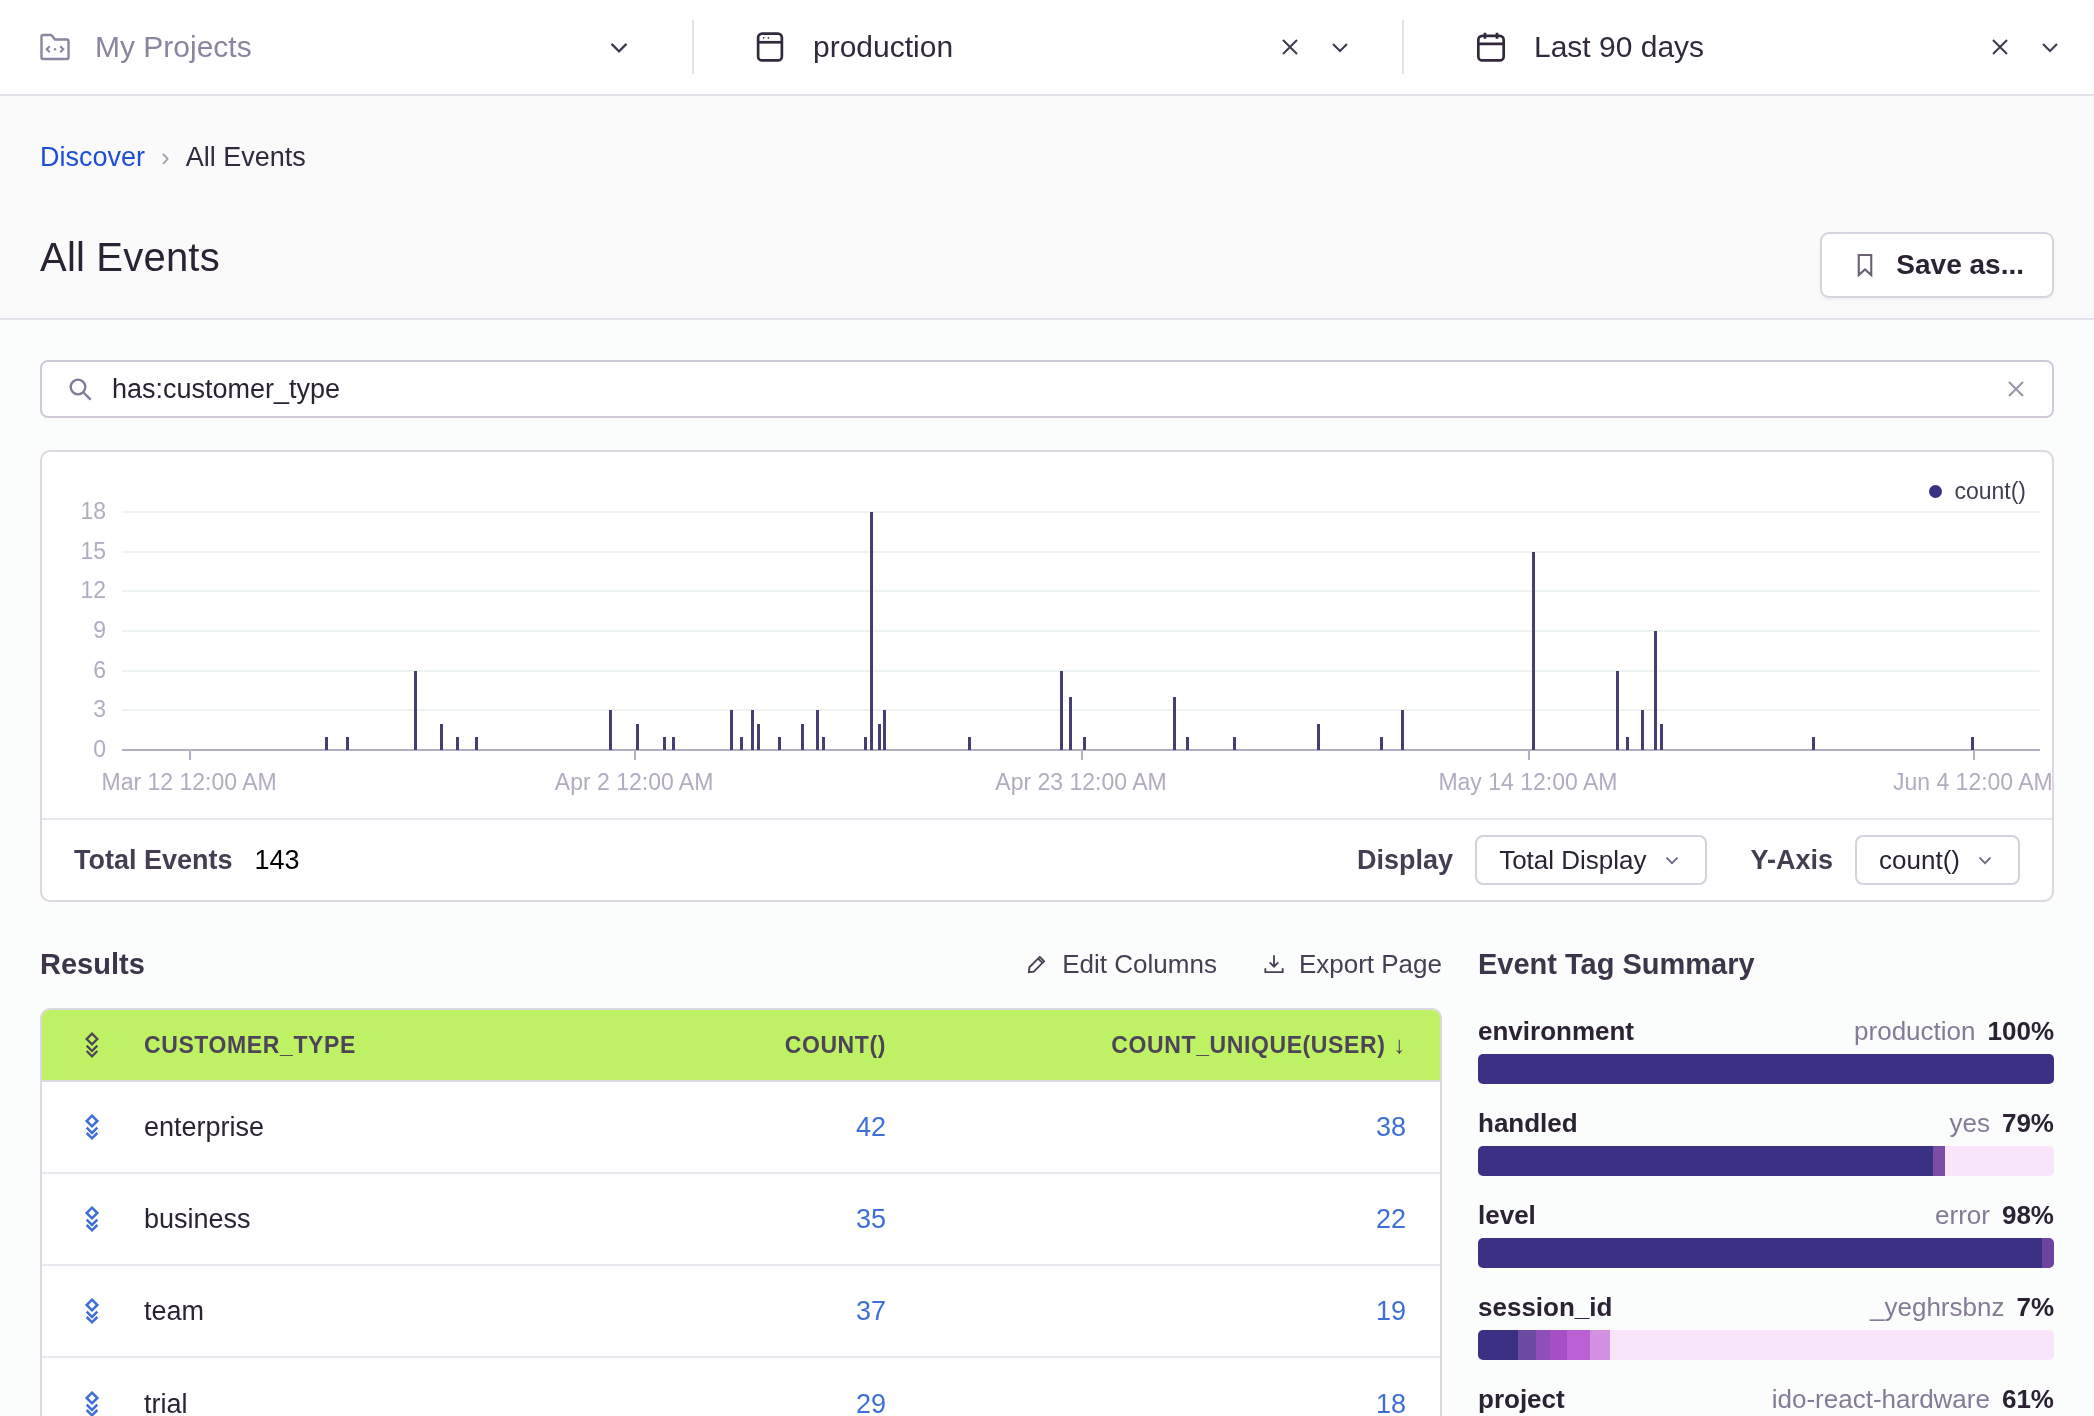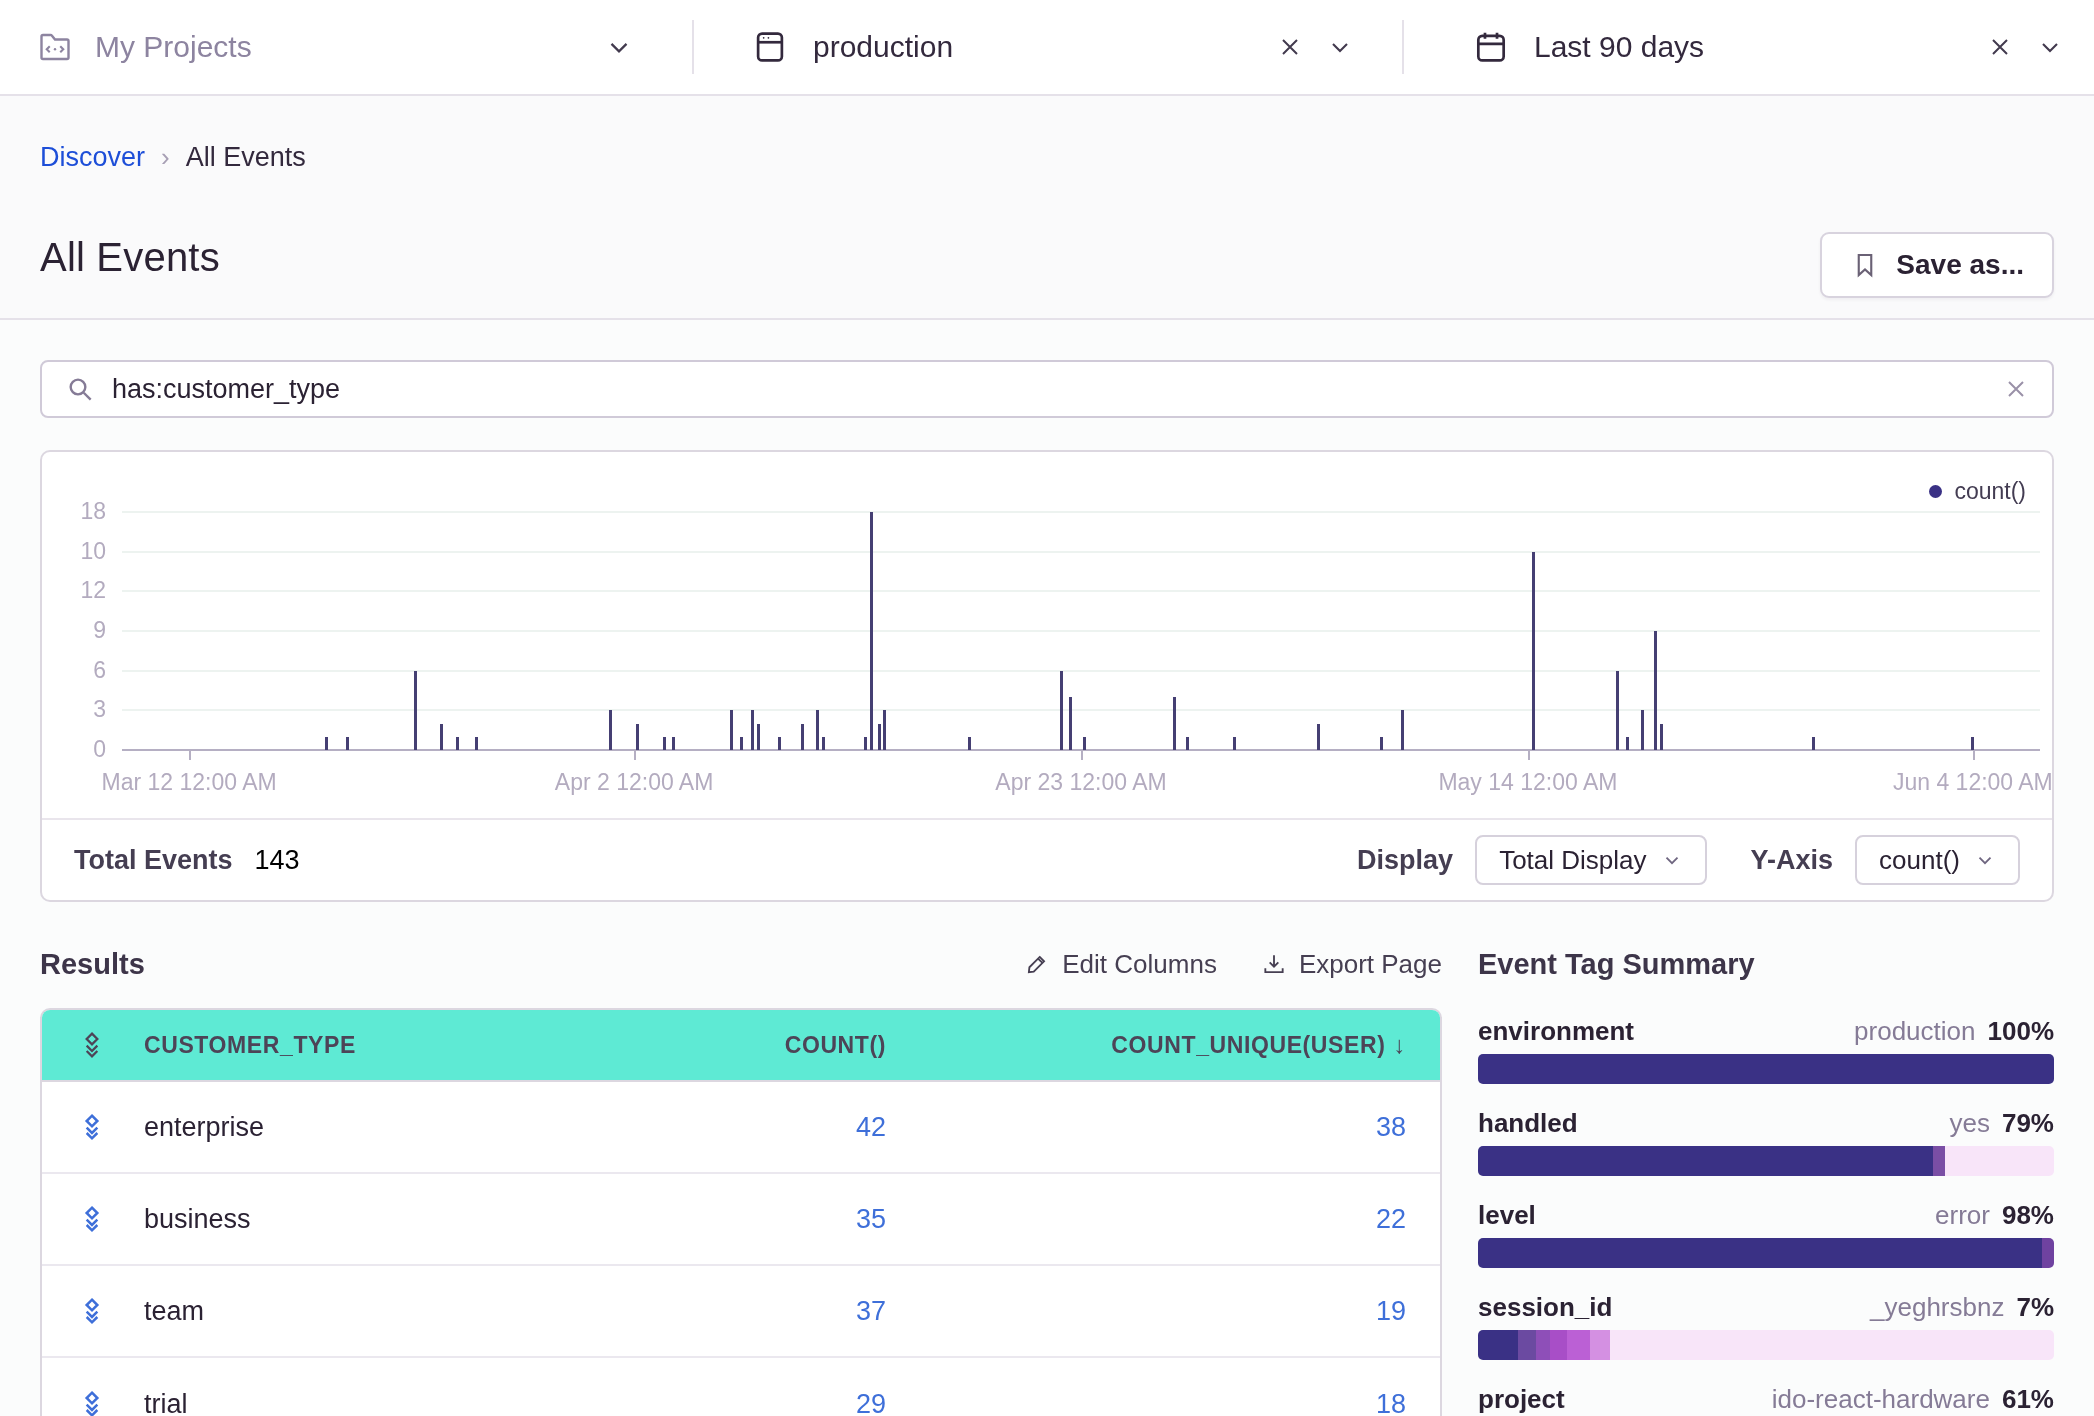--- a/index.html
+++ b/index.html
@@ -66,21 +66,21 @@
   .bottom { display:flex; gap:36px; margin-top:38px; }
   .left-col { width:1402px; }
   .right-col { flex:1; }
   .section-head { display:flex; align-items:center; height:48px; }
   .section-title { font-size:29px; font-weight:bold; color:#3d3549; }
   .head-actions { margin-left:auto; display:flex; align-items:center; gap:44px; }
   .head-action { display:flex; align-items:center; gap:12px; font-size:26px; color:#463f52; cursor:pointer; }
 
   
   .table-panel { margin-top:20px; border:2px solid #dcd7e0; border-radius:10px; background:#fff; overflow:hidden; }
-  .t-head { display:flex; align-items:center; height:72px; background:#5eead4;
+  .t-head { display:flex; align-items:center; height:72px; background:#bef264;
     border-bottom:2px solid #dcd7e0; padding:0 34px; }
   .th-text { font-size:23px; font-weight:bold; color:#4d4457; letter-spacing:0.6px; }
   .col-name { flex:1; display:flex; align-items:center; gap:36px; }
   .col-count { width:420px; text-align:right; }
   .col-unique { width:520px; text-align:right; }
   .t-row { display:flex; align-items:center; height:92px; padding:0 34px; border-bottom:2px solid #ebe8ef; }
   .t-row:last-child { border-bottom:none; }
   .cell-name { font-size:27px; color:#2b2233; }
   .cell-num { font-size:27px; color:#3e6fd9; }
   .sort-arrow { font-size:24px; color:#4d4457; margin-left:8px; }
@@ -216,21 +216,21 @@
           <div class="ylab" style="left: -76px; bottom: -13px;">0</div>
           <div class="gridline" style="bottom: 38.6667px;"></div>
           <div class="ylab" style="left: -76px; bottom: 26.6667px;">3</div>
           <div class="gridline" style="bottom: 78.3333px;"></div>
           <div class="ylab" style="left: -76px; bottom: 66.3333px;">6</div>
           <div class="gridline" style="bottom: 118px;"></div>
           <div class="ylab" style="left: -76px; bottom: 106px;">9</div>
           <div class="gridline" style="bottom: 157.667px;"></div>
           <div class="ylab" style="left: -76px; bottom: 145.667px;">12</div>
           <div class="gridline" style="bottom: 197.333px;"></div>
-          <div class="ylab" style="left: -76px; bottom: 185.333px;">10</div>
+          <div class="ylab" style="left: -76px; bottom: 185.333px;">15</div>
           <div class="gridline" style="bottom: 237px;"></div>
           <div class="ylab" style="left: -76px; bottom: 225px;">18</div>
           <div class="baseline"></div>
           <div class="xtick" style="left: 3.5%; bottom: -10px;"></div>
           <div class="xlab" style="left: 3.5%; bottom: -46px;">Mar 12 12:00 AM</div>
           <div class="xtick" style="left: 26.7%; bottom: -10px;"></div>
           <div class="xlab" style="left: 26.7%; bottom: -46px;">Apr 2 12:00 AM</div>
           <div class="xtick" style="left: 50%; bottom: -10px;"></div>
           <div class="xlab" style="left: 50%; bottom: -46px;">Apr 23 12:00 AM</div>
           <div class="xtick" style="left: 73.3%; bottom: -10px;"></div>

